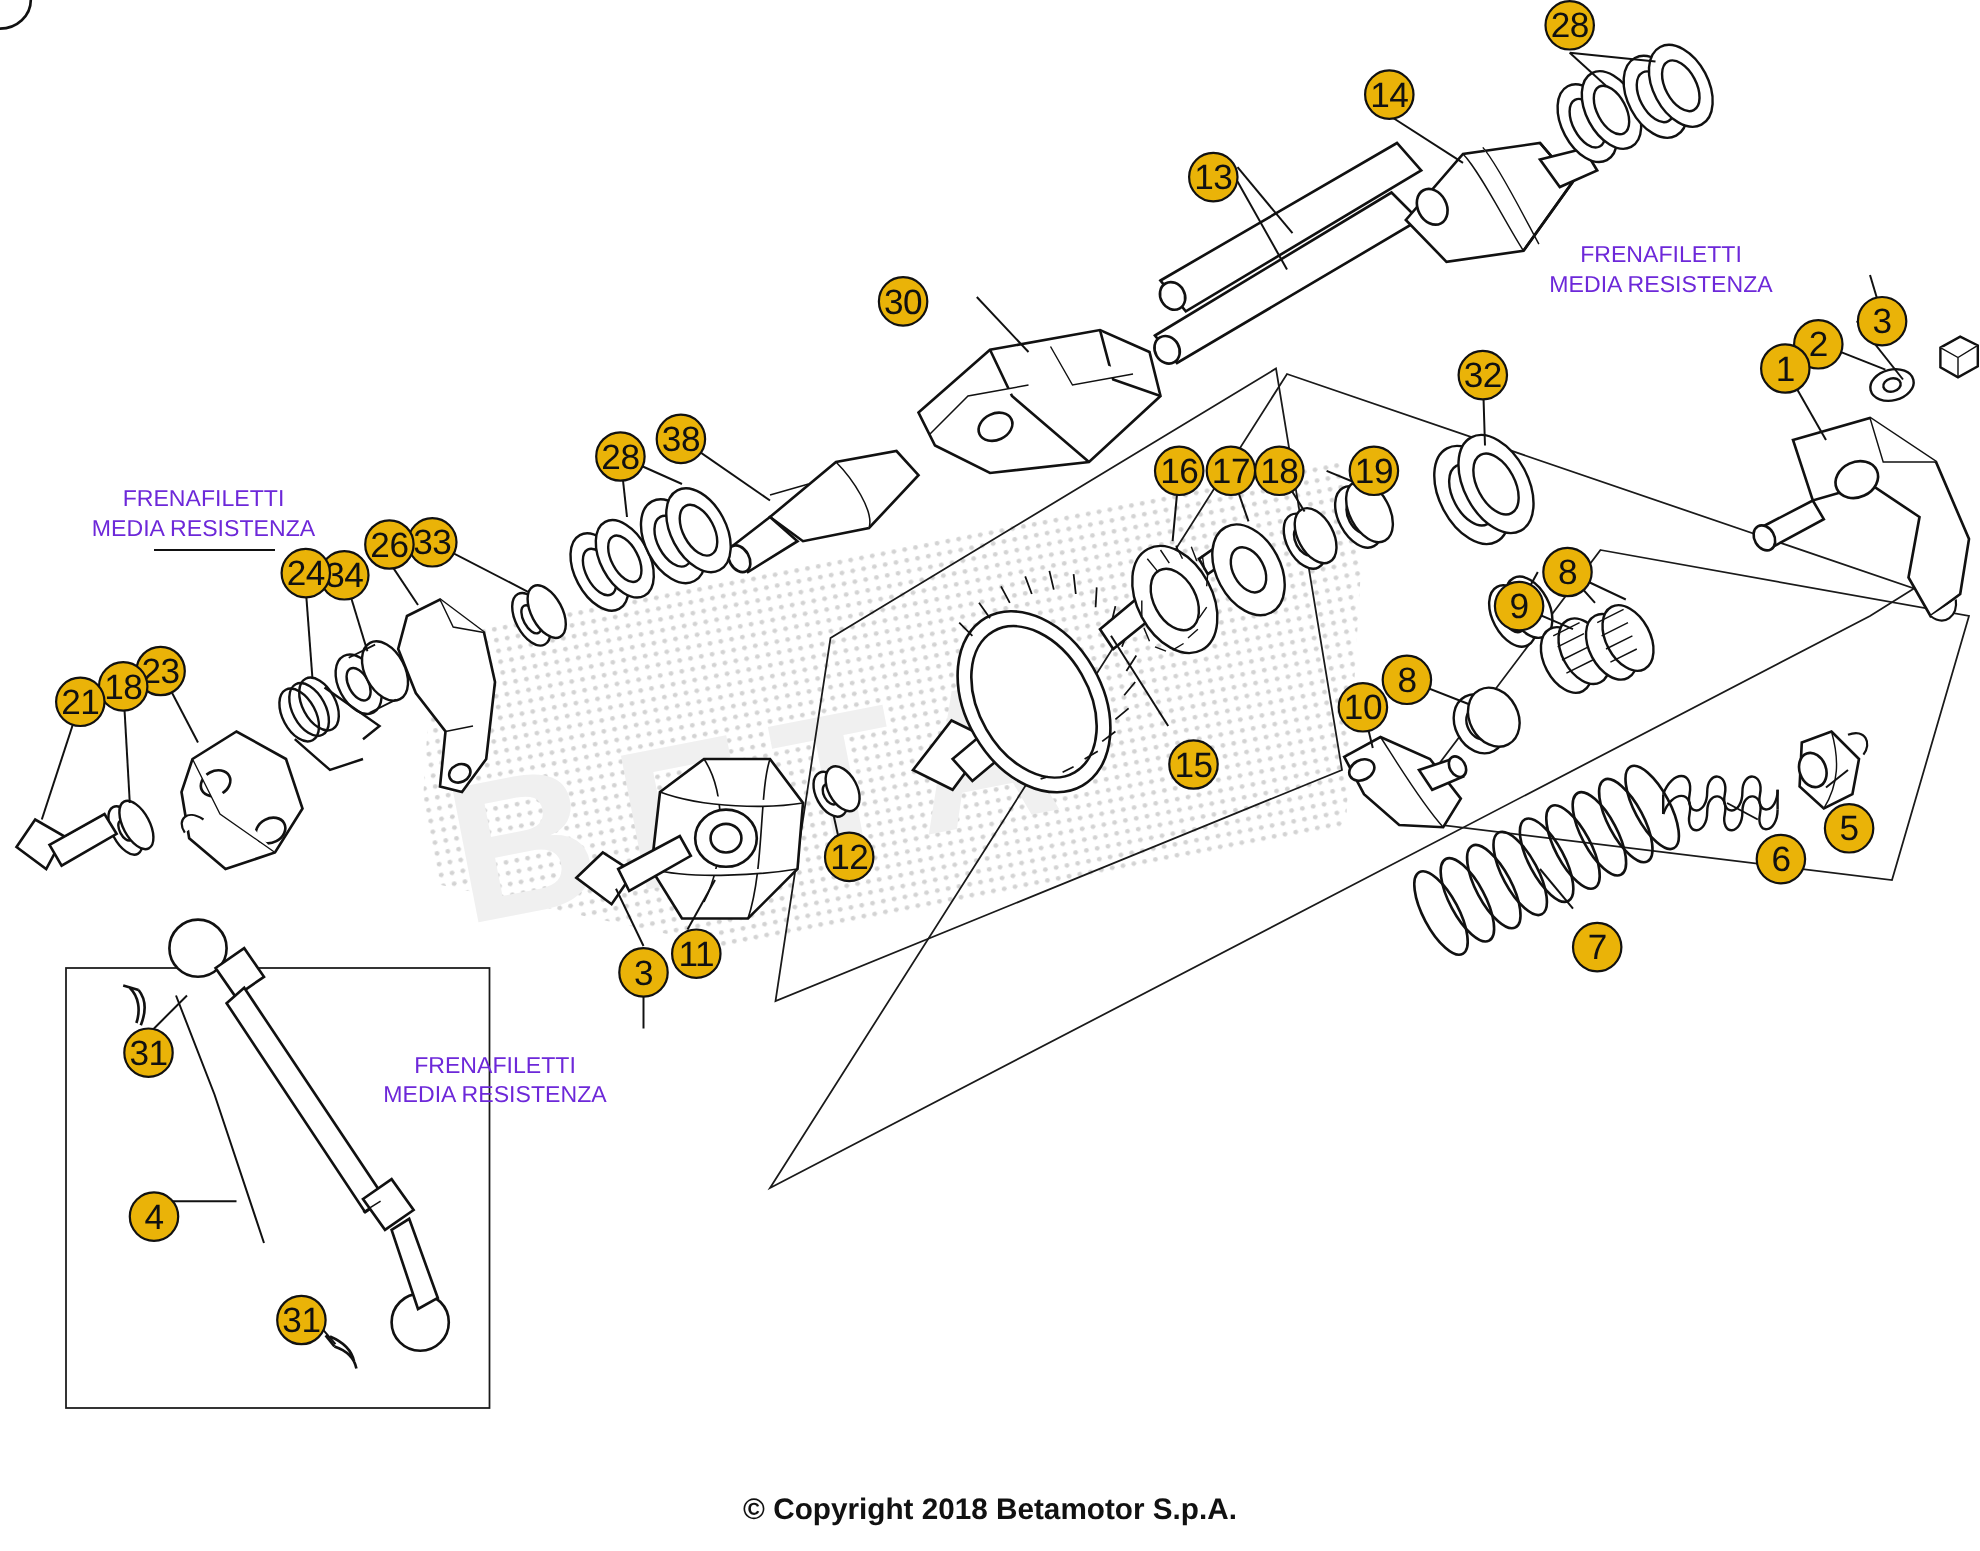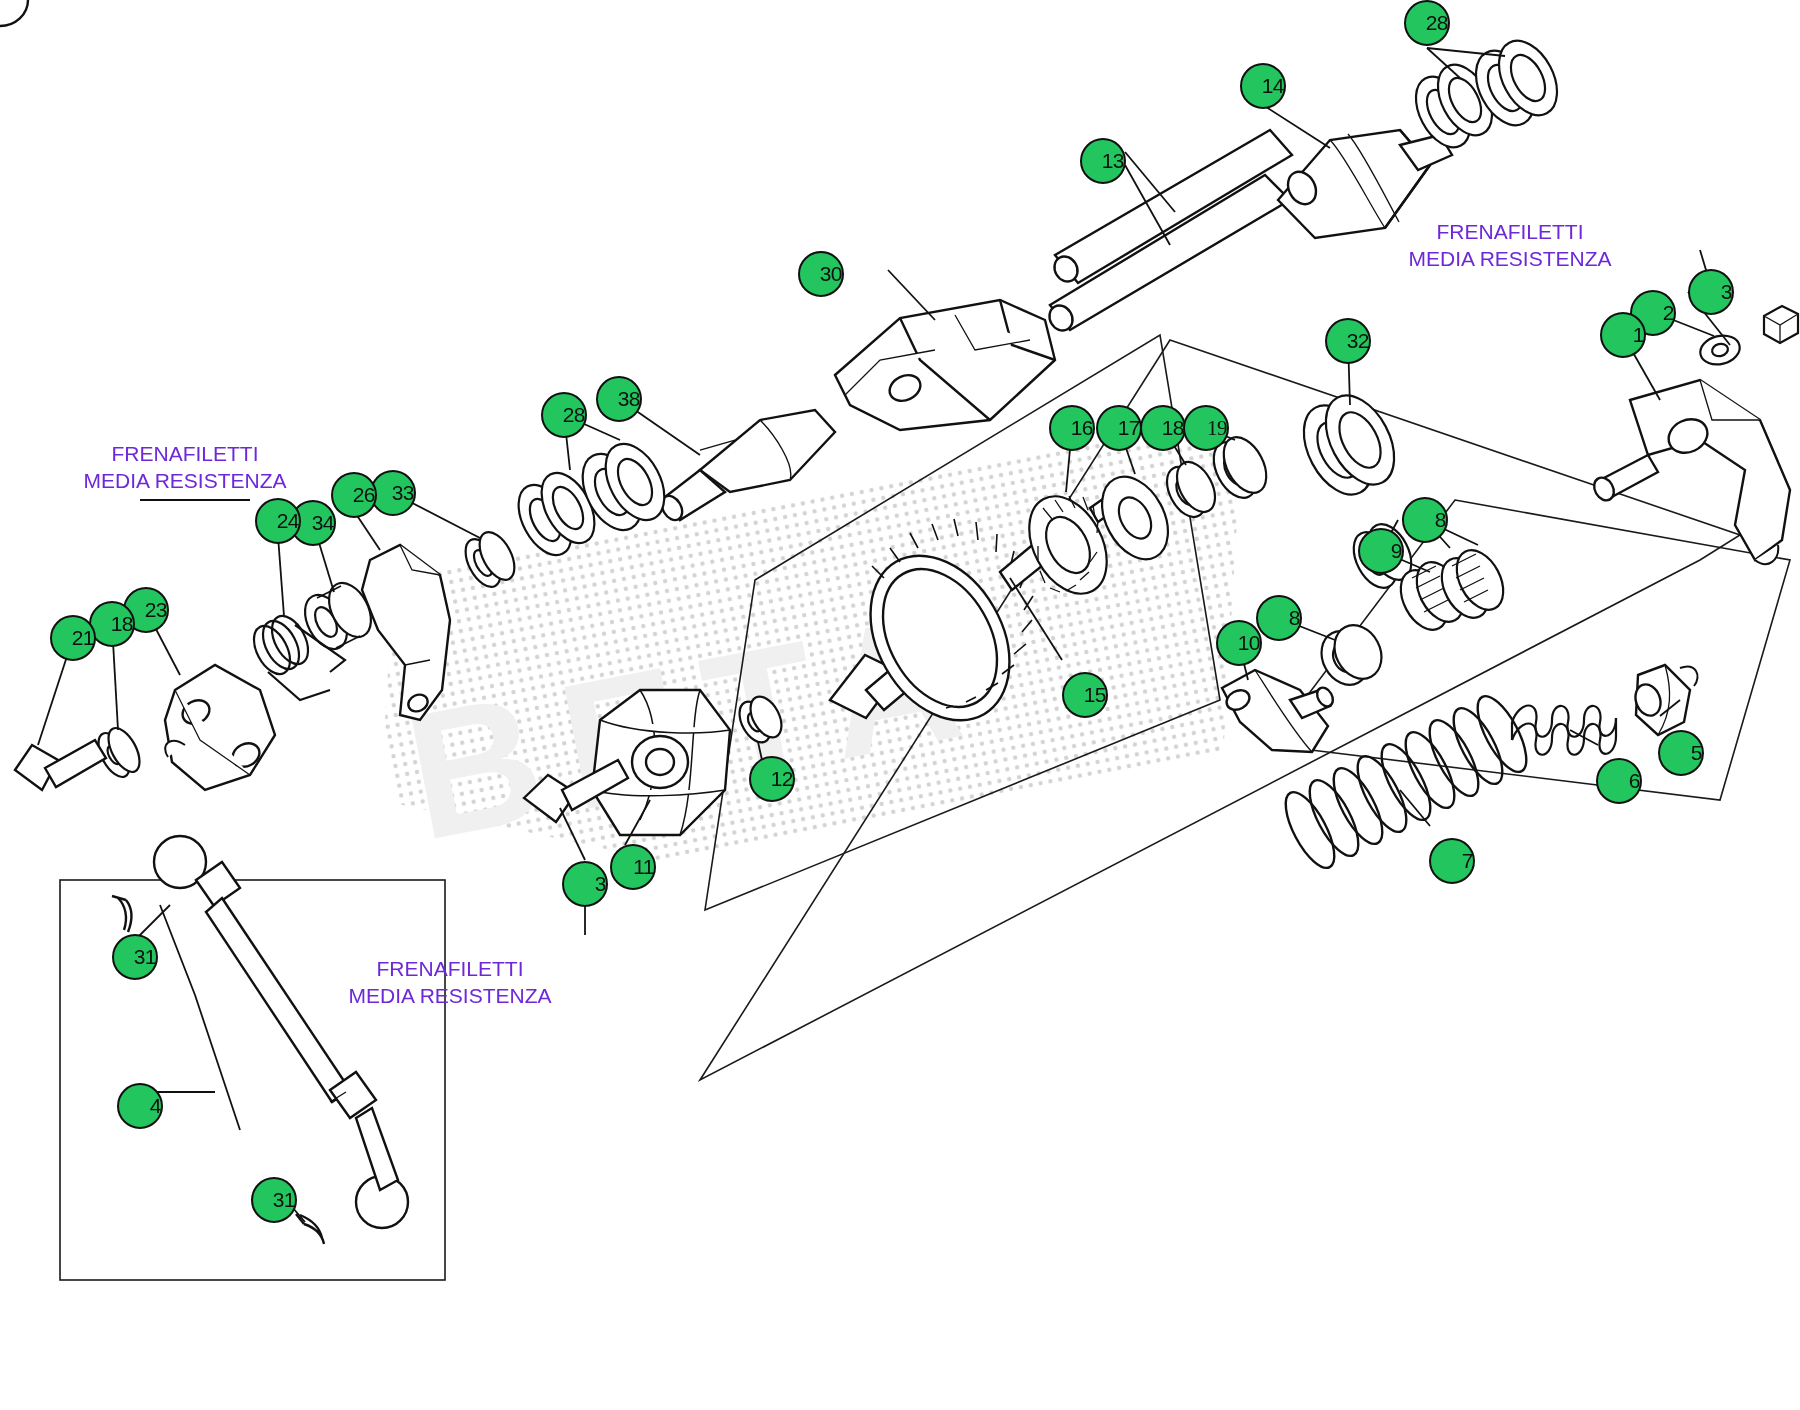--- a/index.html
+++ b/index.html
@@ -22,25 +22,25 @@
     left: 0; top: 0;
     width: 1800px;
     height: 1410px;
   }
   .callout {
     position: absolute;
     width: 46px;
     height: 46px;
     border: 2.4px solid #111;
     border-radius: 50%;
-    background: #22c55e;
+    background: #eab308;
     color: #111;
-    font-size: 21px;
+    font-size: 32px;
     line-height: 42px;
-    text-align: right;
+    text-align: center;
     font-family: "Liberation Sans", sans-serif;
     box-sizing: border-box;
     letter-spacing: -0.5px;
   }
   .note {
     position: absolute;
     color: #6d28d9;
     font-size: 21px;
     line-height: 27px;
     text-align: center;
@@ -404,21 +404,21 @@
   <div class="callout" style="left:798px; top:251px;">30</div>
   <div class="callout" style="left:1688px; top:269px;">3</div>
   <div class="callout" style="left:1630px; top:290px;">2</div>
   <div class="callout" style="left:1600px; top:312px;">1</div>
   <div class="callout" style="left:1325px; top:318px;">32</div>
   <div class="callout" style="left:596px; top:376px;">38</div>
   <div class="callout" style="left:541px; top:392px;">28</div>
   <div class="callout" style="left:1049px; top:405px;">16</div>
   <div class="callout" style="left:1096px; top:405px;">17</div>
   <div class="callout" style="left:1140px; top:405px;">18</div>
-  <div class="callout" style="left:1183px; top:405px;font-family:Liberation Serif, serif;">19</div>
+  <div class="callout" style="left:1226px; top:405px;">19</div>
   <div class="callout" style="left:370px; top:470px;">33</div>
   <div class="callout" style="left:1402px; top:497px;">8</div>
   <div class="callout" style="left:1358px; top:528px;">9</div>
   <div class="callout" style="left:331px; top:472px;">26</div>
   <div class="callout" style="left:290px; top:500px;">34</div>
   <div class="callout" style="left:255px; top:498px;">24</div>
   <div class="callout" style="left:1256px; top:595px;">8</div>
   <div class="callout" style="left:123px; top:587px;">23</div>
   <div class="callout" style="left:89px; top:601px;">18</div>
   <div class="callout" style="left:50px; top:615px;">21</div>
@@ -427,13 +427,14 @@
   <div class="callout" style="left:1658px; top:730px;">5</div>
   <div class="callout" style="left:1596px; top:758px;">6</div>
   <div class="callout" style="left:749px; top:756px;">12</div>
   <div class="callout" style="left:1429px; top:838px;">7</div>
   <div class="callout" style="left:610px; top:844px;">11</div>
   <div class="callout" style="left:562px; top:861px;">3</div>
   <div class="callout" style="left:112px; top:934px;">31</div>
   <div class="callout" style="left:117px; top:1083px;">4</div>
   <div class="callout" style="left:251px; top:1177px;">31</div>
 
+  <div id="copyright">© Copyright 2018 Betamotor S.p.A.</div>
 </div>
 
 </body></html>

